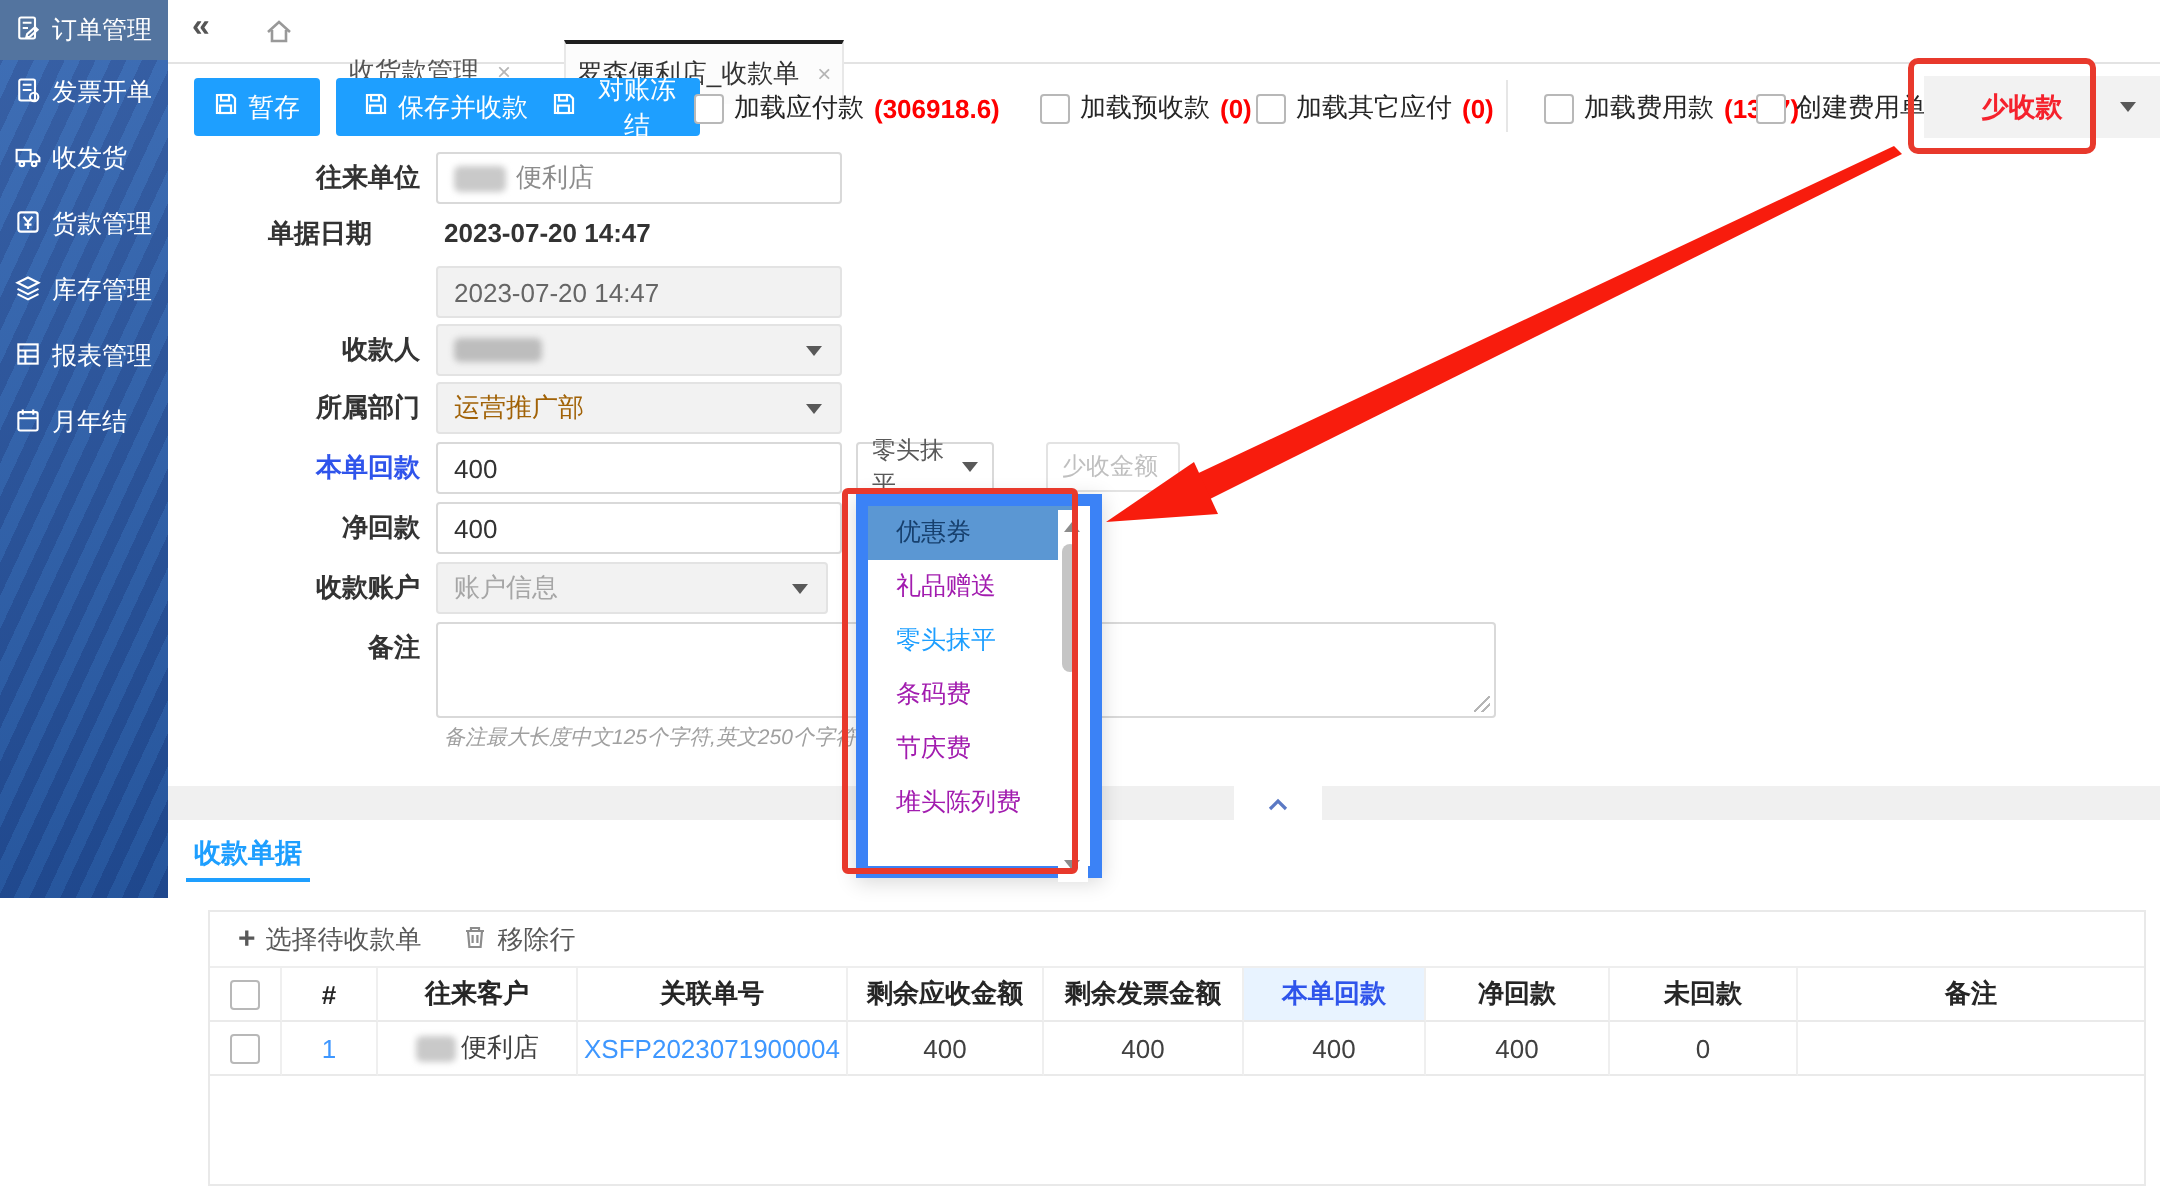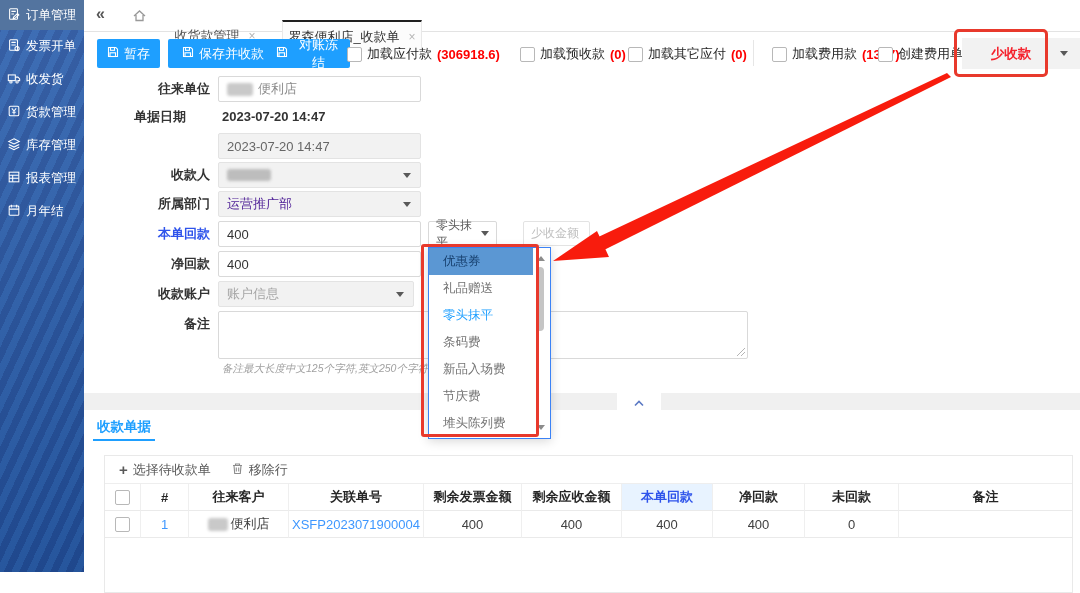--- a/index.html
+++ b/index.html
@@ -1,19 +1,19 @@
 <!DOCTYPE html>
 <html><head>
 <meta charset="utf-8">
 <style>
   html,body{margin:0;padding:0;background:#fff;}
   .stage{position:relative;width:1080px;height:593px;overflow:hidden;background:#fff;
          font-family:"Liberation Sans","DejaVu Sans",sans-serif;-webkit-font-smoothing:antialiased;}
   
-  .sidebar{position:absolute;left:0;top:0;width:84px;height:572px;
+  .sidebar{position:absolute;left:0;top:0;width:84px;height:449px;
     background:
       linear-gradient(160deg,rgba(255,255,255,.10),rgba(0,0,0,.10)),
       repeating-linear-gradient(115deg,#2a5fae 0 7px,#224f9c 7px 14px);
   }
   .side-item{display:flex;align-items:center;gap:5px;height:33px;padding-left:7px;
     color:#fff;font-size:12.5px;cursor:pointer;white-space:nowrap;}
   .side-item.active{height:30px;background:#53749f;}
   .side-item svg{flex:0 0 auto;}
   
   .topbar{position:absolute;left:84px;top:0;width:996px;height:31px;background:#fff;border-bottom:1px solid #e3e3e3;}
@@ -71,23 +71,23 @@
   .tbl-act{display:inline-flex;align-items:center;gap:5px;font-size:13px;color:#595959;cursor:pointer;}
   .plus{font-size:15px;font-weight:600;color:#595959;line-height:1;}
   .grid{display:grid;grid-template-columns:36px 48px 100px 135px 98px 100px 91px 92px 94px 1fr;}
   .gc{height:27px;display:flex;align-items:center;justify-content:center;font-size:13px;color:#404040;
     border-right:1px solid #efefef;border-bottom:1px solid #eaeaea;box-sizing:border-box;}
   .gc:last-child{border-right:none;}
   .ghead .gc{font-weight:700;color:#262626;}
   .ghead .gc.hl{background:#e8f3ff;color:#2f54eb;}
   .glink{color:#3e97ff;cursor:pointer;}
   
-  .dd{position:absolute;left:428px;top:247px;width:123px;height:192px;background:#fff;border:1px solid #3b82f6;
+  .dd{position:absolute;left:428px;top:247px;width:123px;height:192px;background:#fff;border:6px solid #3b82f6;
     box-shadow:0 2px 10px rgba(0,0,0,.16);z-index:50;box-sizing:border-box;}
-  .dd-opt{height:27px;line-height:27px;padding-left:14px;font-size:12.5px;color:#737373;cursor:pointer;
+  .dd-opt{height:27px;line-height:27px;padding-left:14px;font-size:12.5px;color:#a21caf;cursor:pointer;
     width:104px;box-sizing:border-box;}
   .dd-opt.hover{background:#5b97d3;color:#17406e;}
   .dd-opt.sel{color:#1E9FFF;}
   .dd-sb{position:absolute;right:1px;top:2px;width:15px;height:186px;background:#fff;}
   .sb-up{position:absolute;left:3px;top:6px;width:0;height:0;border-left:4px solid transparent;border-right:4px solid transparent;border-bottom:5px solid #8c8c8c;}
   .sb-dn{position:absolute;left:3px;bottom:6px;width:0;height:0;border-left:4px solid transparent;border-right:4px solid transparent;border-top:5px solid #8c8c8c;}
   .sb-thumb{position:absolute;left:2px;top:17px;width:8px;height:64px;background:#c5c5c5;border-radius:4px;}
   
   .redbox{position:absolute;border:3px solid #e8392c;border-radius:3px;z-index:60;pointer-events:none;}
   .rb-btn{left:954px;top:29px;width:88px;height:42px;border-radius:5px;}
@@ -239,21 +239,21 @@
   </div>
 
   <div class="flabel" style="top:162px;">收款人</div>
   <div class="fbox gray" style="top:162px;">
     <span class="blob" style="width:44px;height:12px;background:#bdbdbd;"></span>
     <span class="caret"></span>
   </div>
 
   <div class="flabel" style="top:191px;">所属部门</div>
   <div class="fbox gray" style="top:191px;">
-    <span style="color:#4c1d95;">运营推广部</span>
+    <span style="color:#a16207;">运营推广部</span>
     <span class="caret"></span>
   </div>
 
   <div class="flabel blue" style="top:221px;">本单回款</div>
   <div class="fbox" style="top:221px;">
     <span>400</span>
   </div>
   <div class="mini" style="left:428px;width:69px;color:#595959;gap:6px;">
     <span>零头抹平</span>
     <span class="caret"></span>
@@ -302,22 +302,22 @@
         <span>移除行</span>
       </span>
     </div>
     <div class="grid ghead">
       <div class="gc">
           <span class="cbox"></span>
         </div>
       <div class="gc">#</div>
       <div class="gc">往来客户</div>
       <div class="gc">关联单号</div>
+      <div class="gc">剩余应收金额</div>
       <div class="gc">剩余发票金额</div>
-      <div class="gc">剩余应收金额</div>
       <div class="gc hl">本单回款</div>
       <div class="gc">净回款</div>
       <div class="gc">未回款</div>
       <div class="gc">备注</div>
     </div>
     <div class="grid">
       <div class="gc">
           <span class="cbox"></span>
         </div>
       <div class="gc glink">1</div>
@@ -333,21 +333,20 @@
       <div class="gc">0</div>
       <div class="gc"></div>
     </div>
   </div>
 
   <div class="dd">
     <div class="dd-opt hover">优惠券</div>
     <div class="dd-opt">礼品赠送</div>
     <div class="dd-opt sel">零头抹平</div>
     <div class="dd-opt">条码费</div>
-    <div class="dd-opt">新品入场费</div>
     <div class="dd-opt">节庆费</div>
     <div class="dd-opt">堆头陈列费</div>
     <div class="dd-sb">
       <span class="sb-up"></span>
       <span class="sb-thumb"></span>
       <span class="sb-dn"></span>
     </div>
   </div>
 
   <div class="redbox rb-btn"></div>

